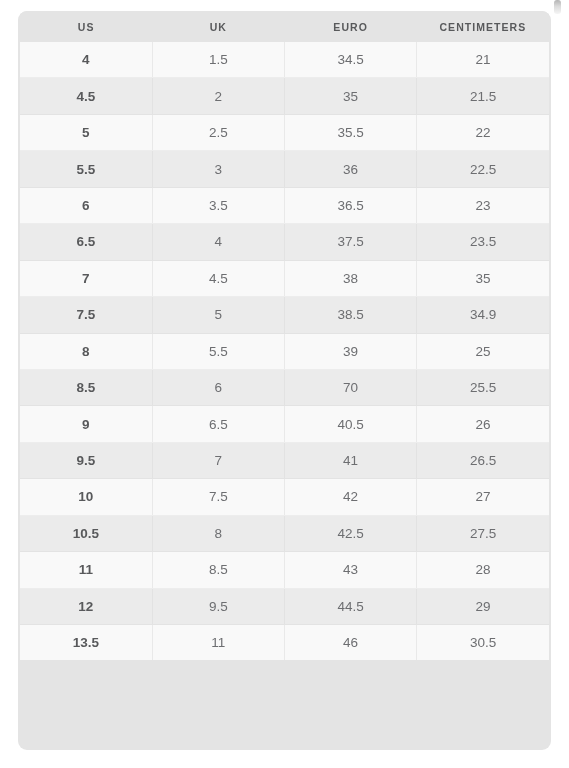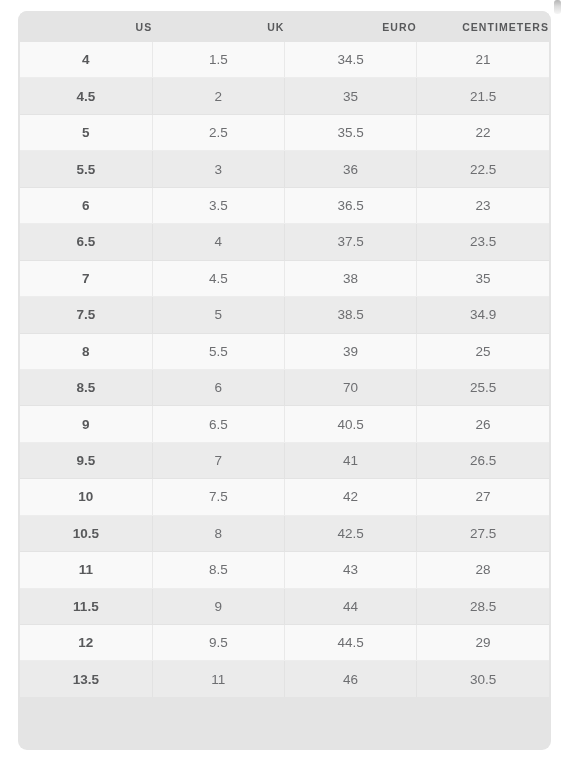--- a/index.html
+++ b/index.html
@@ -49,21 +49,21 @@
   }
 
   table.size-table th {
     height: 31px;
     background: #e4e4e4;
     color: #58595b;
     font-size: 10.5px;
     font-weight: bold;
     letter-spacing: 1.05px;
     text-transform: uppercase;
-    text-align: right;
+    text-align: center;
     padding: 0;
     border: none;
     vertical-align: middle;
   }
 
   table.size-table td {
     height: 35.45px;
     text-align: center;
     font-size: 13.5px;
     color: #6d6e71;
@@ -195,26 +195,20 @@
           <td>42.5</td>
           <td>27.5</td>
         </tr>
         <tr>
           <td class="col-us">11</td>
           <td>8.5</td>
           <td>43</td>
           <td>28</td>
         </tr>
         <tr>
-          <td class="col-us">11.5</td>
-          <td>9</td>
-          <td>44</td>
-          <td>28.5</td>
-        </tr>
-        <tr>
           <td class="col-us">12</td>
           <td>9.5</td>
           <td>44.5</td>
           <td>29</td>
         </tr>
         <tr>
           <td class="col-us">13.5</td>
           <td>11</td>
           <td>46</td>
           <td>30.5</td>

